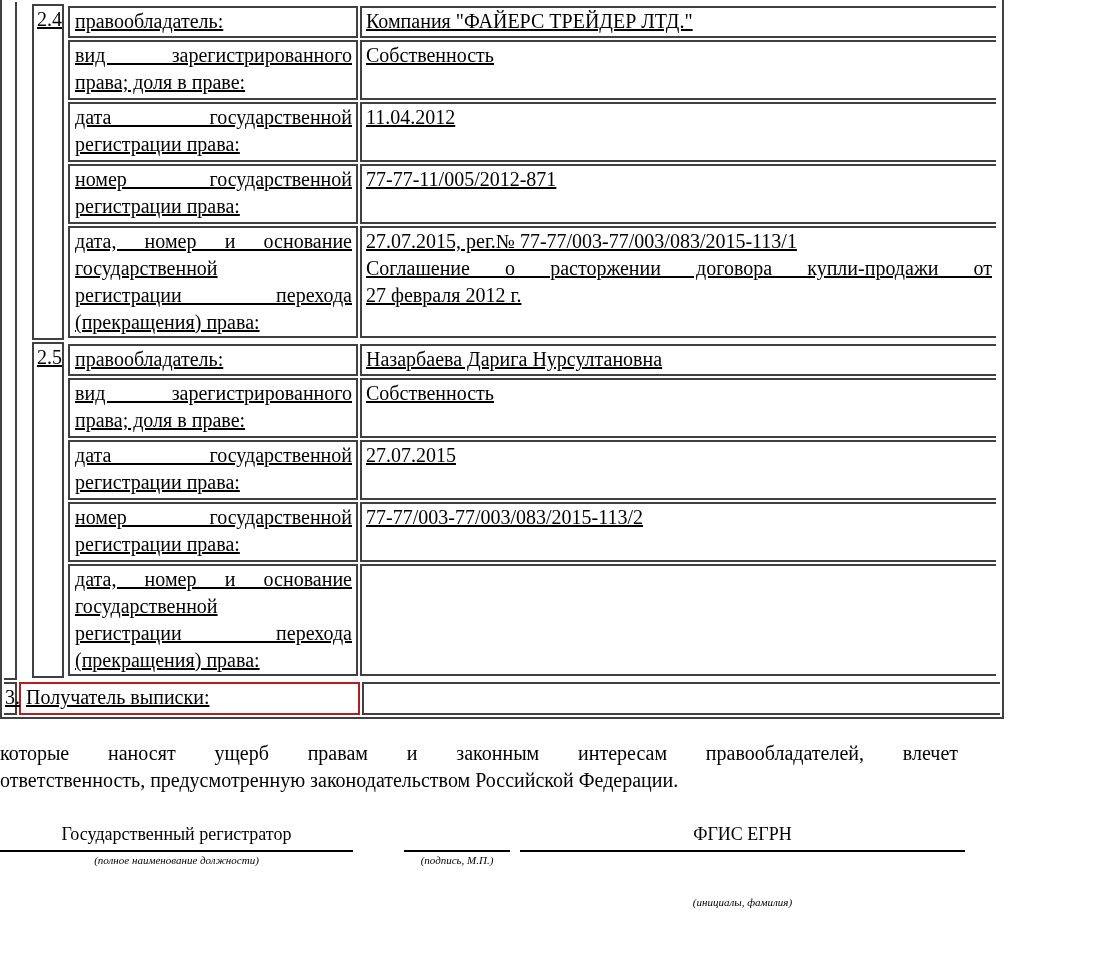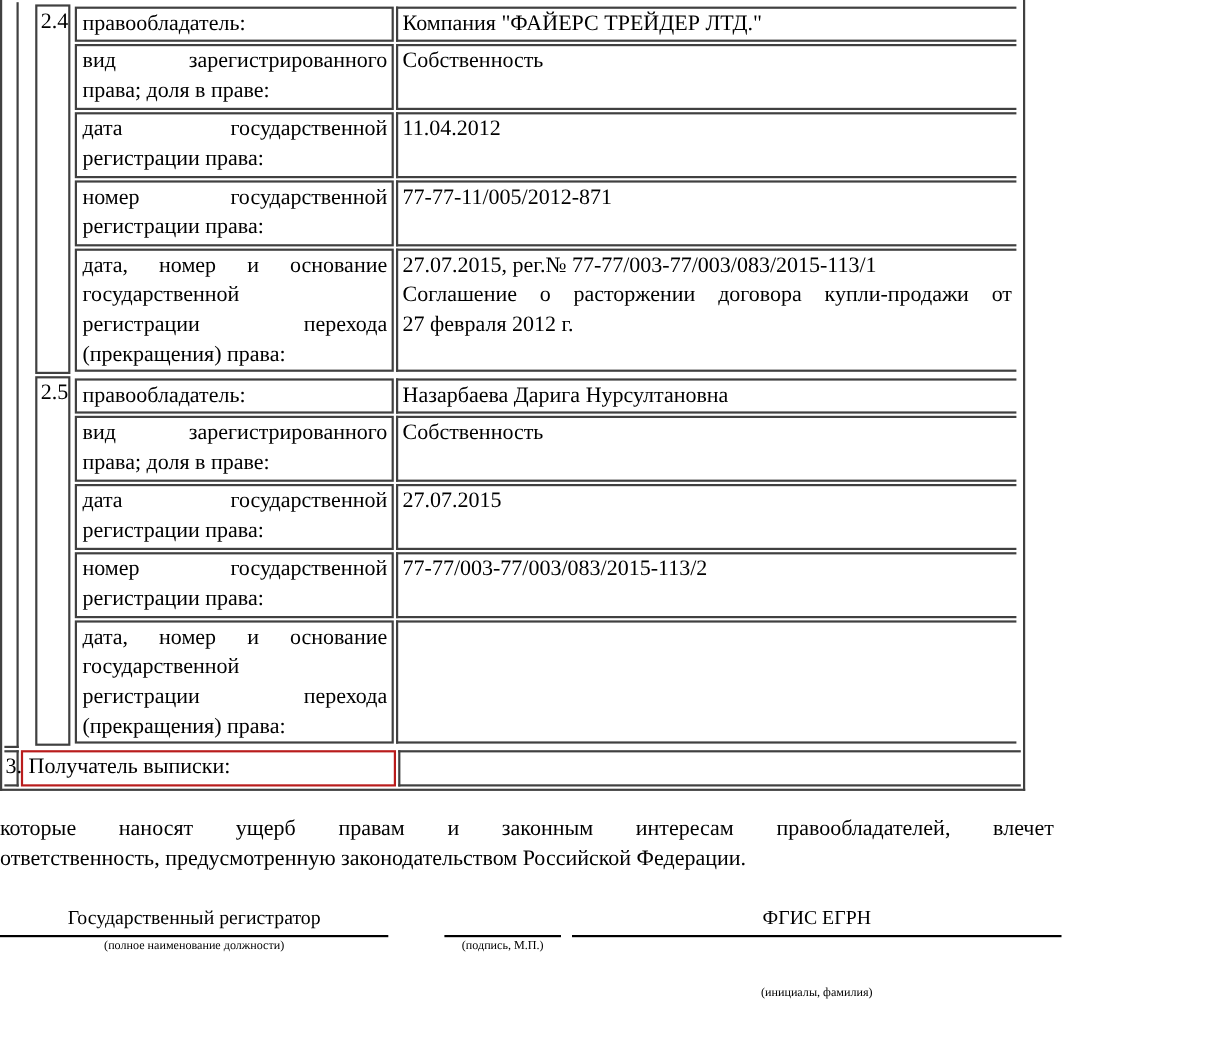--- a/index.html
+++ b/index.html
@@ -13,24 +13,25 @@
     font-size: 20px;
     line-height: 27px;
     color: #000000;
   }
 
   
   table { border-collapse: separate; border-spacing: 2px; table-layout: fixed; }
   td { vertical-align: top; padding: 0; }
 
   table.outer {
-    width: 932px;
+    width: 1004px;
     border: 2px solid #404040;
     border-top: none;
     margin-left: 0;
+    text-decoration: underline;
   }
 
   td.strip  { border: 2px solid #404040; border-left: none; border-top: none; }
   td.sec-holder { border: none; padding: 0 0 0 11px; }
 
   table.sec { width: 100%; }
   td.subnum { border: 2px solid #404040; padding: 0 2px 0 3px; }
   td.fields-holder { border: none; padding: 0; }
 
   table.fields { width: 100%; }
@@ -76,20 +77,21 @@
     font-size: 18px;
     line-height: 20px;
     border-bottom: 2px solid #000000;
     padding-bottom: 6px;
   }
   .sig-caption {
     font-size: 11px;
     line-height: 13px;
     text-align: center;
     padding-top: 2px;
+    font-style: italic;
   }
 </style>
 </head>
 <body>
 
 <div class="page">
 
   <table class="outer">
     <colgroup>
         <col style="width:13px">

